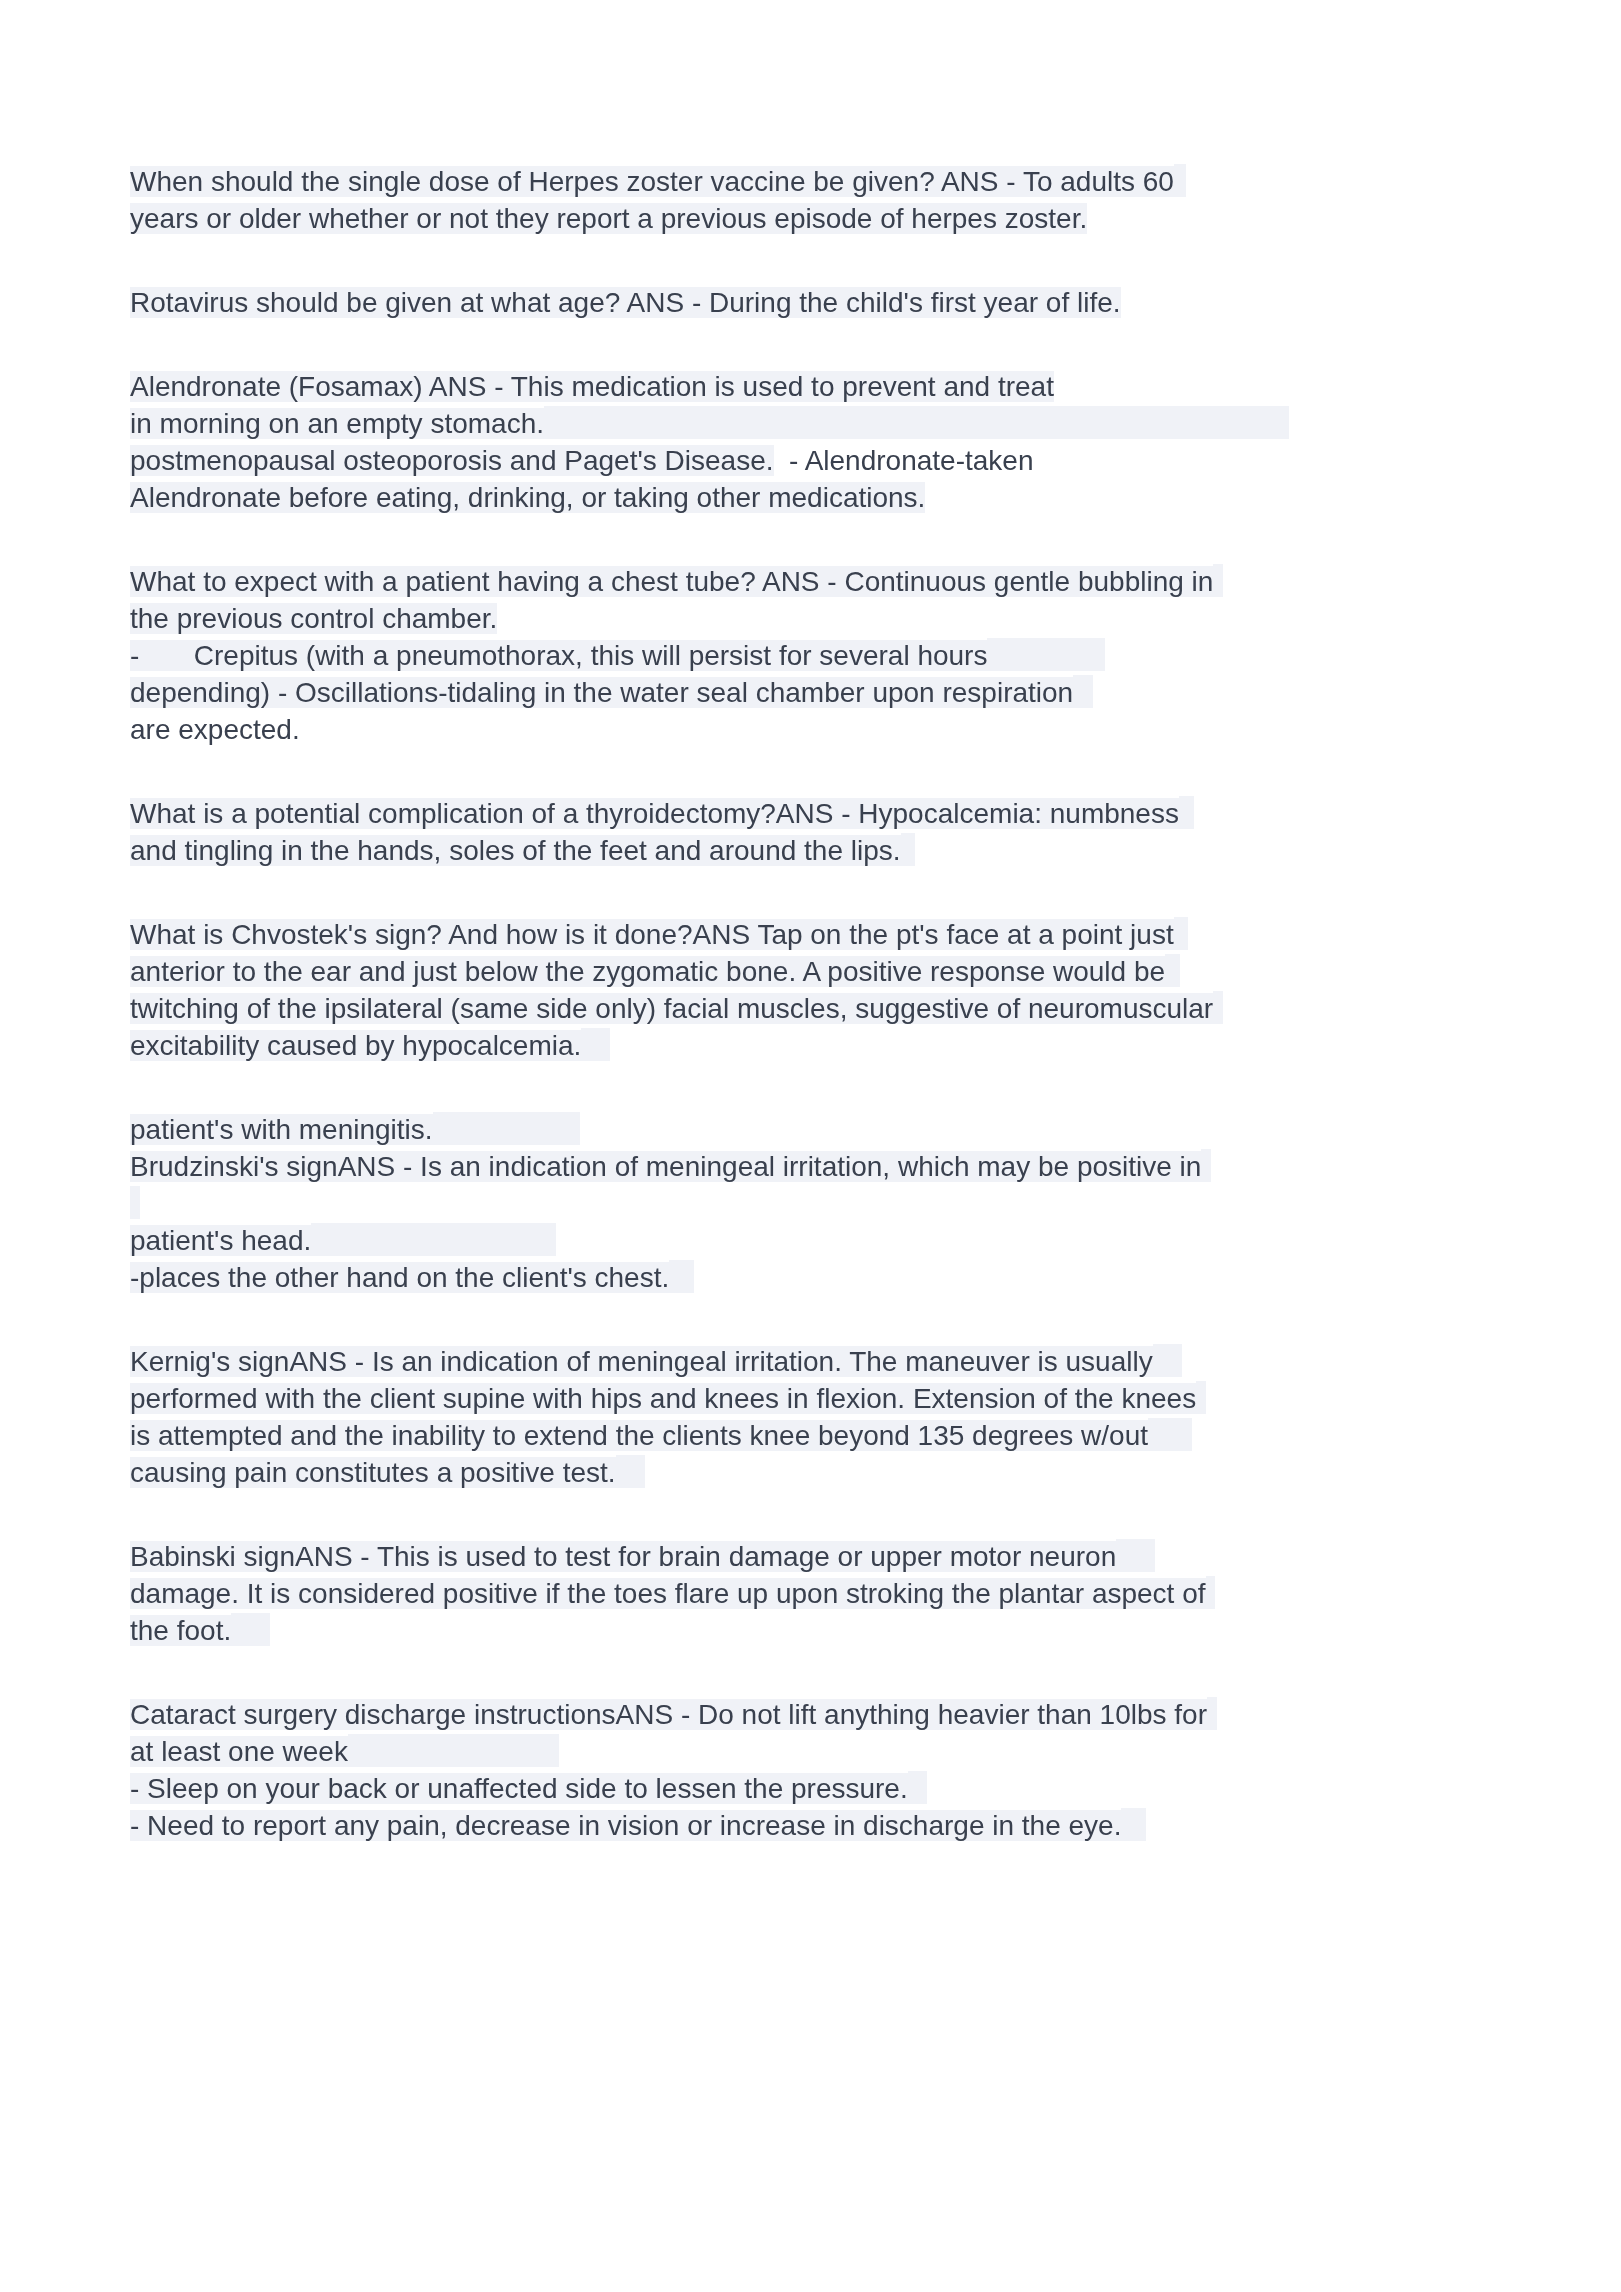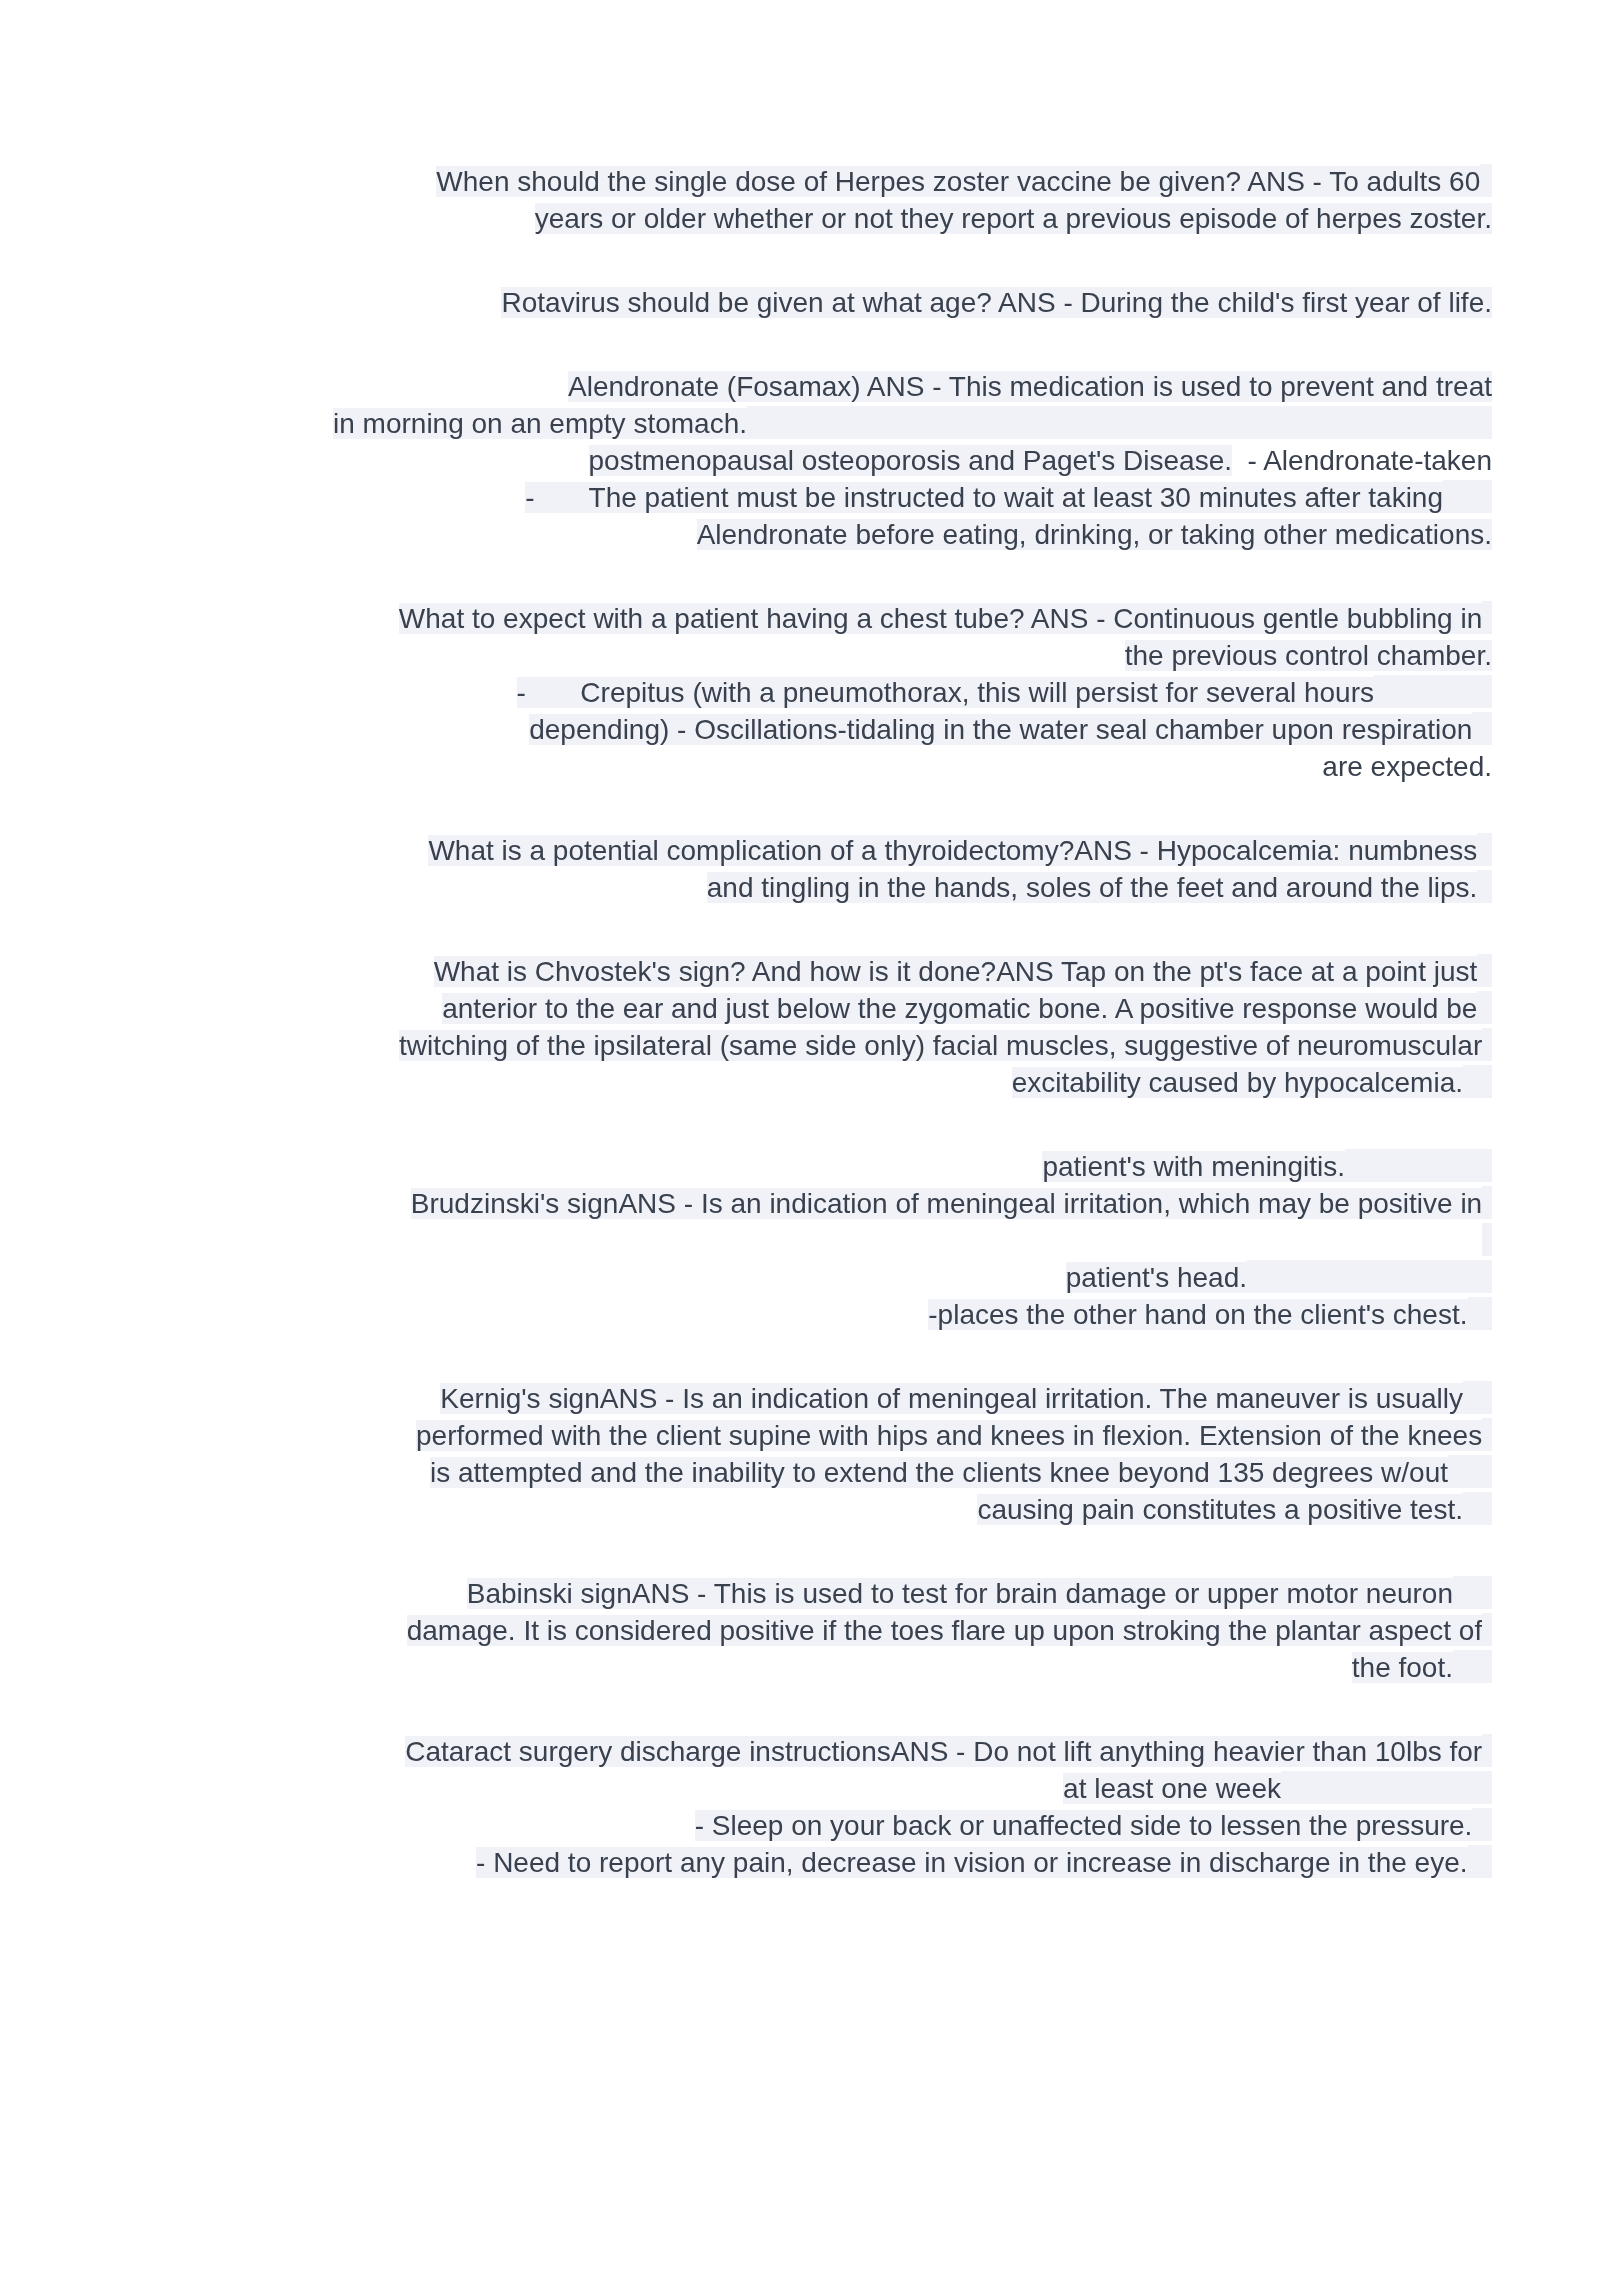--- a/index.html
+++ b/index.html
@@ -16,21 +16,21 @@
     left:130px;
     top:163px;
     width:1362px;
     font-size:28px;
     line-height:37px;
     color:#39404e;
     letter-spacing:0;
   }
   .para{margin:0 0 47px 0;}
   .para:last-child{margin-bottom:15px;}
-  .line{white-space:pre-wrap;min-height:37px;text-align:right;}
+  .line{white-space:pre-wrap;min-height:37px;}
   .run{background:transparent;}
   .run.hl{background:#f0f2f7;}
   .filler{
     display:inline-block;
     height:1.17em;
     vertical-align:text-bottom;
   }
 </style>
 </head>
 <body>
@@ -41,21 +41,20 @@
         <div class="line"><span class="run hl">When should the single dose of Herpes zoster vaccine be given? ANS - To adults 60</span><span class="run hl filler" style="width: 11.8px;"></span></div>
         <div class="line"><span class="run hl">years or older whether or not they report a previous episode of herpes zoster.</span></div>
       </div>
       <div class="para">
         <div class="line"><span class="run hl">Rotavirus should be given at what age? ANS - During the child's first year of life.</span></div>
       </div>
       <div class="para">
         <div class="line"><span class="run hl">Alendronate (Fosamax) ANS - This medication is used to prevent and treat</span></div>
         <div class="line"><span class="run hl">in morning on an empty stomach.</span><span class="run hl filler" style="width: 745px;"></span></div>
         <div class="line"><span class="run hl">postmenopausal osteoporosis and Paget's Disease.</span><span class="run">  - Alendronate-taken</span></div>
-        <div class="line"><span class="run hl">-       The patient must be instructed to wait at least 30 minutes after taking</span><span class="run hl filler" style="width: 49px;"></span></div>
         <div class="line"><span class="run hl">Alendronate before eating, drinking, or taking other medications.</span></div>
       </div>
       <div class="para">
         <div class="line"><span class="run hl">What to expect with a patient having a chest tube? ANS - Continuous gentle bubbling in</span><span class="run hl filler" style="width: 9.8px;"></span></div>
         <div class="line"><span class="run hl">the previous control chamber.</span></div>
         <div class="line"><span class="run hl">-       Crepitus (with a pneumothorax, this will persist for several hours</span><span class="run hl filler" style="width: 118px;"></span></div>
         <div class="line"><span class="run hl">depending) - Oscillations-tidaling in the water seal chamber upon respiration</span><span class="run hl filler" style="width: 19.6px;"></span></div>
         <div class="line"><span class="run">are expected.</span></div>
       </div>
       <div class="para">

